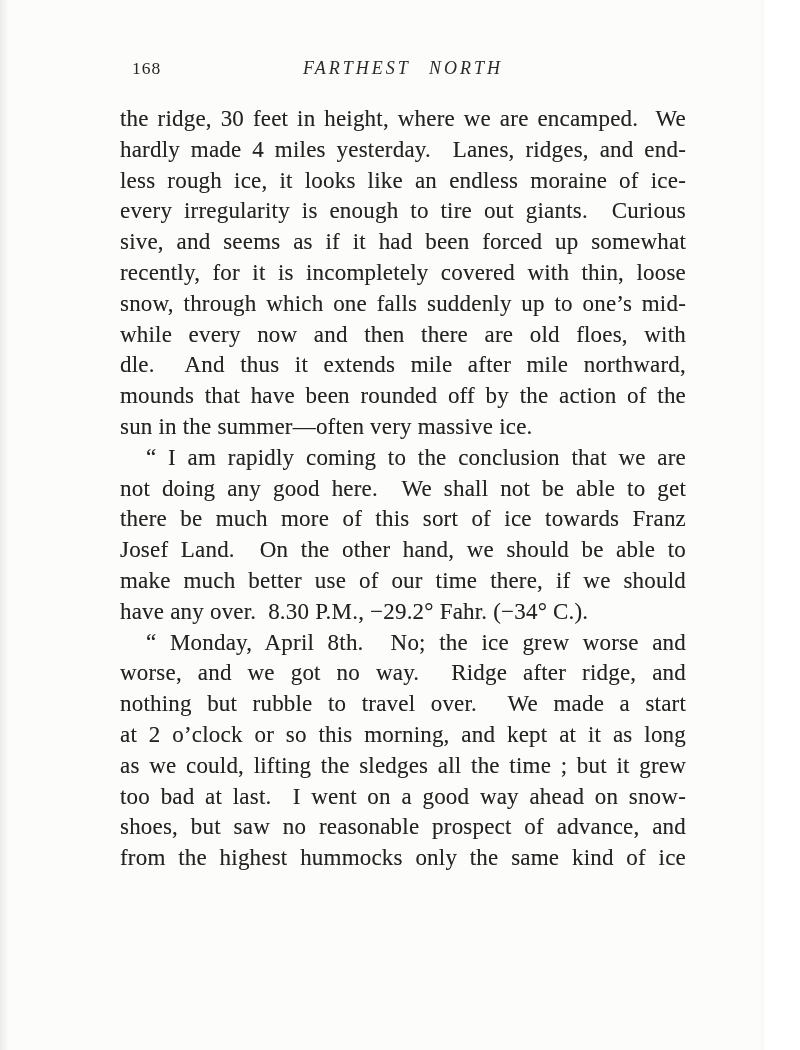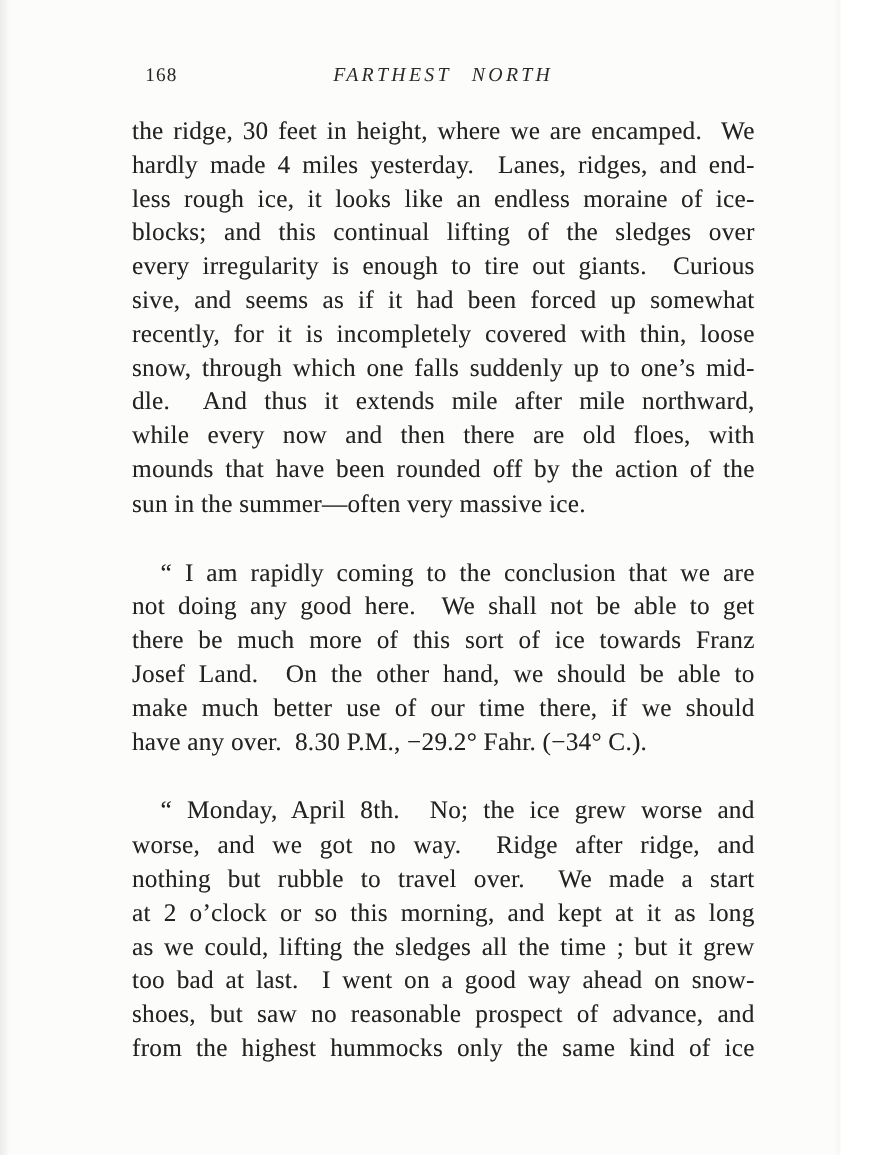--- a/index.html
+++ b/index.html
@@ -59,44 +59,42 @@
   .line {
     text-align: justify;
     text-align-last: justify;
     min-height: 30.8px;
   }
   .line.last {
     text-align-last: left;
   }
   .line.indent {
     text-indent: 26px;
-    margin-top: 32px;
   }
 </style>
 </head>
 <body>
 
 <div class="page">
   <div class="header-row">
     <span class="page-number">168</span>
     <span class="running-title">FARTHEST NORTH</span>
   </div>
 
   <div class="text-block">
 
   <div class="line">the ridge, 30 feet in height, where we are encamped.&nbsp; We</div>
       <div class="line">hardly made 4 miles yesterday.&nbsp; Lanes, ridges, and end-</div>
       <div class="line">less rough ice, it looks like an endless moraine of ice-</div>
-      <div class="line">blocks; and this continual lifting of the sledges over</div>
       <div class="line">every irregularity is enough to tire out giants.&nbsp; Curious</div>
       <div class="line">sive, and seems as if it had been forced up somewhat</div>
       <div class="line">recently, for it is incompletely covered with thin, loose</div>
       <div class="line">snow, through which one falls suddenly up to one’s mid-</div>
+      <div class="line">while every now and then there are old floes, with</div>
       <div class="line">dle.&nbsp; And thus it extends mile after mile northward,</div>
-      <div class="line">while every now and then there are old floes, with</div>
       <div class="line">mounds that have been rounded off by the action of the</div>
       <div class="line last">sun in the summer—often very massive ice.</div>
       <div class="line indent">“ I am rapidly coming to the conclusion that we are</div>
       <div class="line">not doing any good here.&nbsp; We shall not be able to get</div>
       <div class="line">there be much more of this sort of ice towards Franz</div>
       <div class="line">Josef Land.&nbsp; On the other hand, we should be able to</div>
       <div class="line">make much better use of our time there, if we should</div>
       <div class="line last">have any over.&nbsp; 8.30 P.M., −29.2° Fahr. (−34° C.).</div>
       <div class="line indent">“ Monday, April 8th.&nbsp; No; the ice grew worse and</div>
       <div class="line">worse, and we got no way.&nbsp; Ridge after ridge, and</div>

